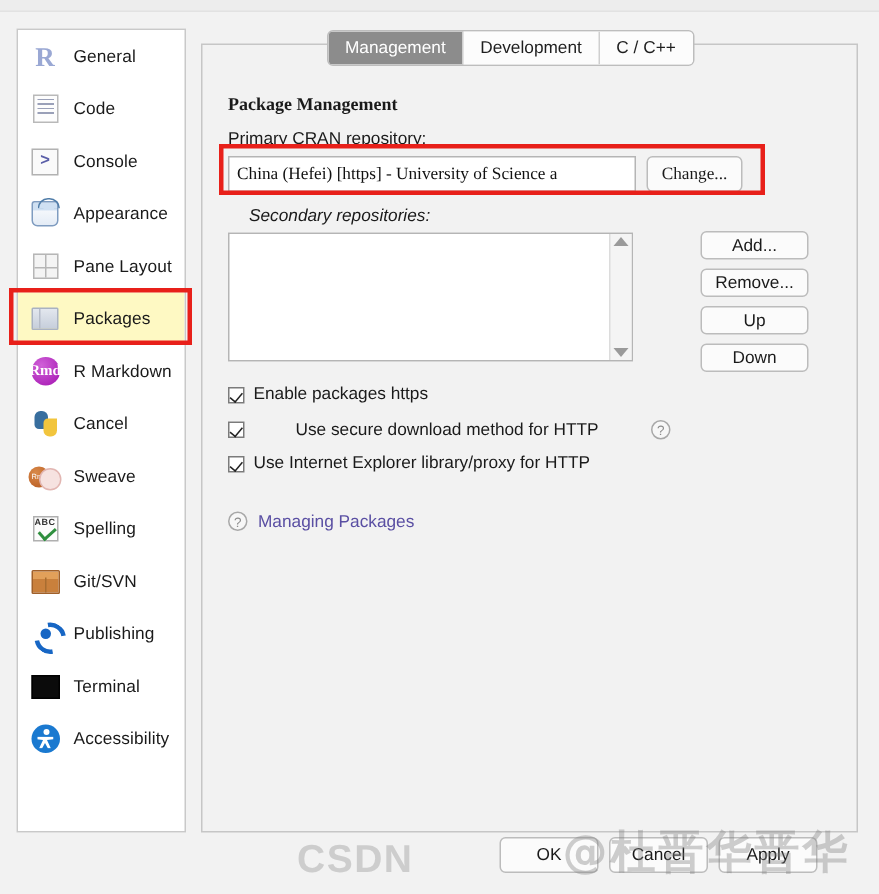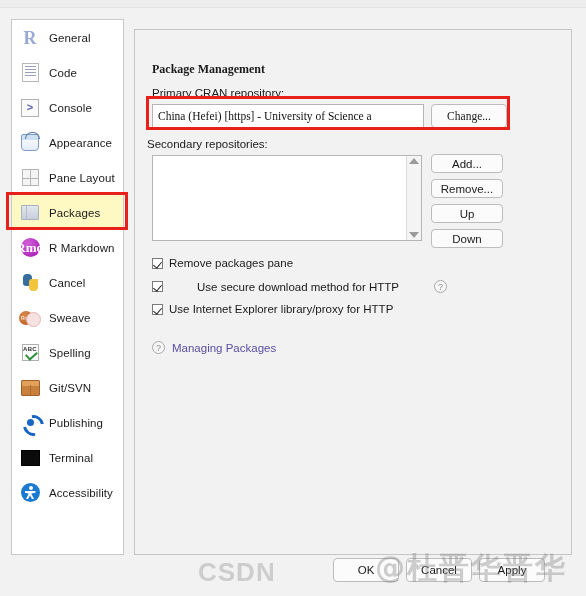--- a/index.html
+++ b/index.html
@@ -79,21 +79,21 @@
   .ico-pane::before { content:""; position:absolute; left:50%; top:0; bottom:0; width:1px; background:#b6b6b6; }
   .ico-pane::after  { content:""; position:absolute; top:50%; left:0; right:0; height:1px; background:#b6b6b6; }
   .ico-pkg {
     width: 18px; height: 15px; background: linear-gradient(to bottom,#e3e7ee,#c6cedb);
     border: 1px solid #a9b2c2; border-radius: 1px; position: relative;
   }
   .ico-pkg::after { content:""; position:absolute; left:4px; top:0; bottom:0; width:1px; background:#b5bcc9; }
   .ico-rmd {
     width: 19px; height: 19px; border-radius: 50%;
     background: radial-gradient(circle at 35% 30%, #d060d8, #a313b0);
-    color: #fff; font-size: 13px; font-weight: bold; display:flex;
+    color: #fff; font-size: 10px; font-weight: bold; display:flex;
     align-items:center; justify-content:center; font-family:"Liberation Serif", serif;
   }
   .ico-py { width: 19px; height: 19px; position: relative; }
   .ico-py::before {
     content:""; position:absolute; left:2px; top:1px; width:9px; height:12px;
     background:#386e9e; border-radius:4px 4px 0 3px;
   }
   .ico-py::after {
     content:""; position:absolute; right:2px; bottom:1px; width:9px; height:12px;
     background:#f2c53d; border-radius:3px 0 4px 4px;
@@ -189,21 +189,21 @@
     background: #ffffff; border: 1px solid #b5b5b5;
     display: flex; align-items: center; padding: 0 5px;
     font-size: 11.5px; color: #111; overflow: hidden; white-space: nowrap;
   }
   .btn {
     background: #fbfbfb; border: 1px solid #bcbcbc; border-radius: 4px;
     font-size: 11.5px; color: #1a1a1a;
     display: flex; align-items: center; justify-content: center;
     cursor: default;
   }
-  .change-btn { width: 76px; height: 24px; margin-left: 7px; }
+  .change-btn { width: 64px; height: 24px; margin-left: 7px; }
 
   .anno-repo {
     position: absolute; left: 146px; top: 96px; width: 364px; height: 34px;
     border: 3px solid #e8201a; pointer-events: none; z-index: 20;
   }
 
   
   .listbox {
     position: absolute; left: 17px; top: 125px;
     width: 270px; height: 86px;
@@ -215,21 +215,21 @@
     display: flex; flex-direction: column; justify-content: space-between;
     align-items: center; padding: 2px 0;
   }
   .arrow-up, .arrow-down {
     width: 0; height: 0; border-left: 5px solid transparent; border-right: 5px solid transparent;
   }
   .arrow-up { border-bottom: 6px solid #9a9a9a; }
   .arrow-down { border-top: 6px solid #9a9a9a; }
 
   .side-btns { position: absolute; left: 296px; top: 124px; width: 72px; }
-  .side-btns .btn { width: 72px; height: 19px; margin-bottom: 6px; }
+  .side-btns .btn { width: 72px; height: 19px; margin-bottom: 6px; margin-left: 36px; }
 
   
   .cb-row { position: absolute; left: 17px; display: flex; align-items: center; }
   .cbox {
     width: 11px; height: 11px; background: #fff; border: 1px solid #7b7b7b;
     margin-right: 6px; position: relative; flex: 0 0 11px;
   }
   .cbox.checked::after {
     content: ""; position: absolute; left: 2px; top: 1px; width: 4px; height: 7px;
     border-right: 1.6px solid #222; border-bottom: 1.6px solid #222;
@@ -378,51 +378,56 @@
       <span class="side-ico">
           <span class="ico-acc"></span>
         </span>
       <span class="side-lbl">Accessibility</span>
     </div>
 
   </div>
 
   <div class="anno-pkg"></div>
 
+  <div id="tabs">
+    <div class="tab active">Management</div>
+    <div class="tab">Development</div>
+    <div class="tab">C / C++</div>
+  </div>
 
   <div id="content">
 
     <div class="section-title">Package Management</div>
 
     <div class="field-label" style="left:17px; top:57px;">Primary CRAN repository:</div>
 
     <div class="primary-row">
       <div class="repo-input">China (Hefei) [https] - University of Science a</div>
       <div class="btn change-btn">Change...</div>
     </div>
 
-    <div class="field-label" style="left:12px; top:108px;">Secondary repositories:</div>
+    <div class="field-label" style="left:31px; top:108px;font-style:italic;">Secondary repositories:</div>
 
     <div class="listbox">
       <div class="scrollbar">
         <span class="arrow-up"></span>
         <span class="arrow-down"></span>
       </div>
     </div>
 
     <div class="side-btns">
       <div class="btn">Add...</div>
       <div class="btn">Remove...</div>
       <div class="btn">Up</div>
       <div class="btn">Down</div>
     </div>
 
     <div class="cb-row" style="top:227px;">
       <span class="cbox checked"></span>
-      <span class="cb-lbl">Remove packages pane</span>
+      <span class="cb-lbl">Enable packages https</span>
     </div>
 
     <div class="cb-row" style="top:250px;gap:28px;">
       <span class="cbox checked"></span>
       <span class="cb-lbl">Use secure download method for HTTP</span>
       <span class="help-ico">?</span>
     </div>
 
     <div class="cb-row" style="top:273px;">
       <span class="cbox checked"></span>

